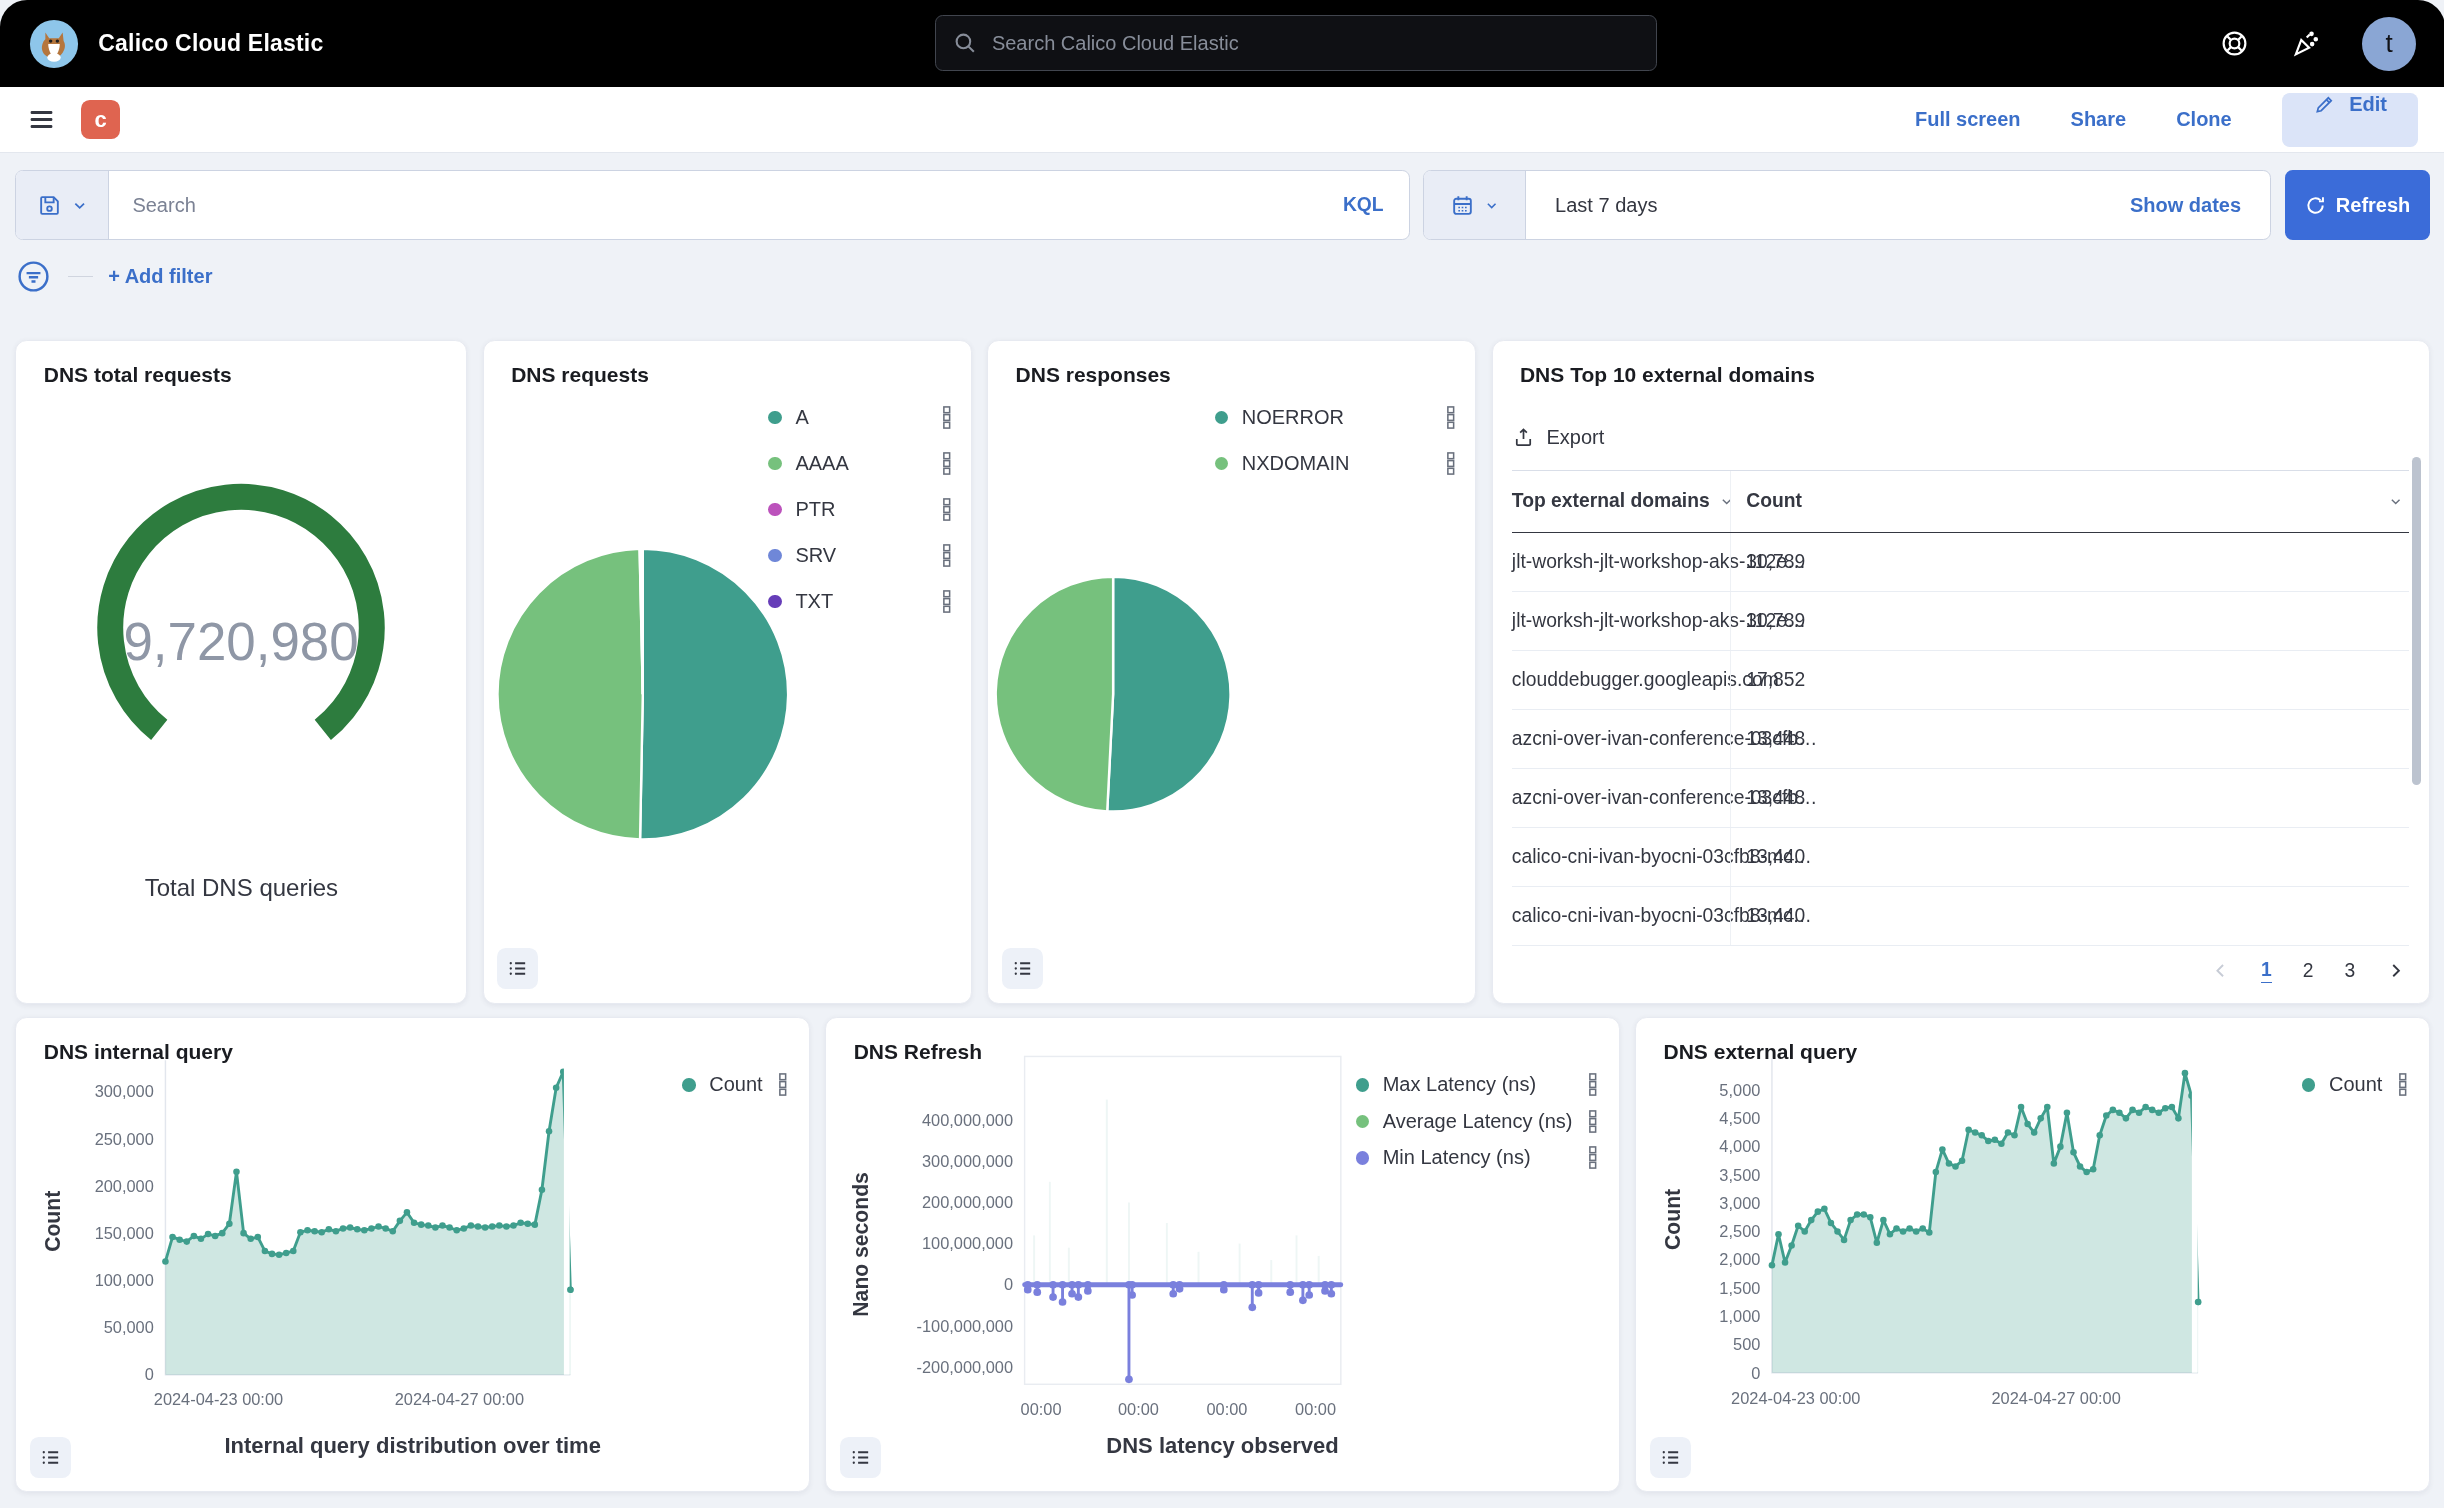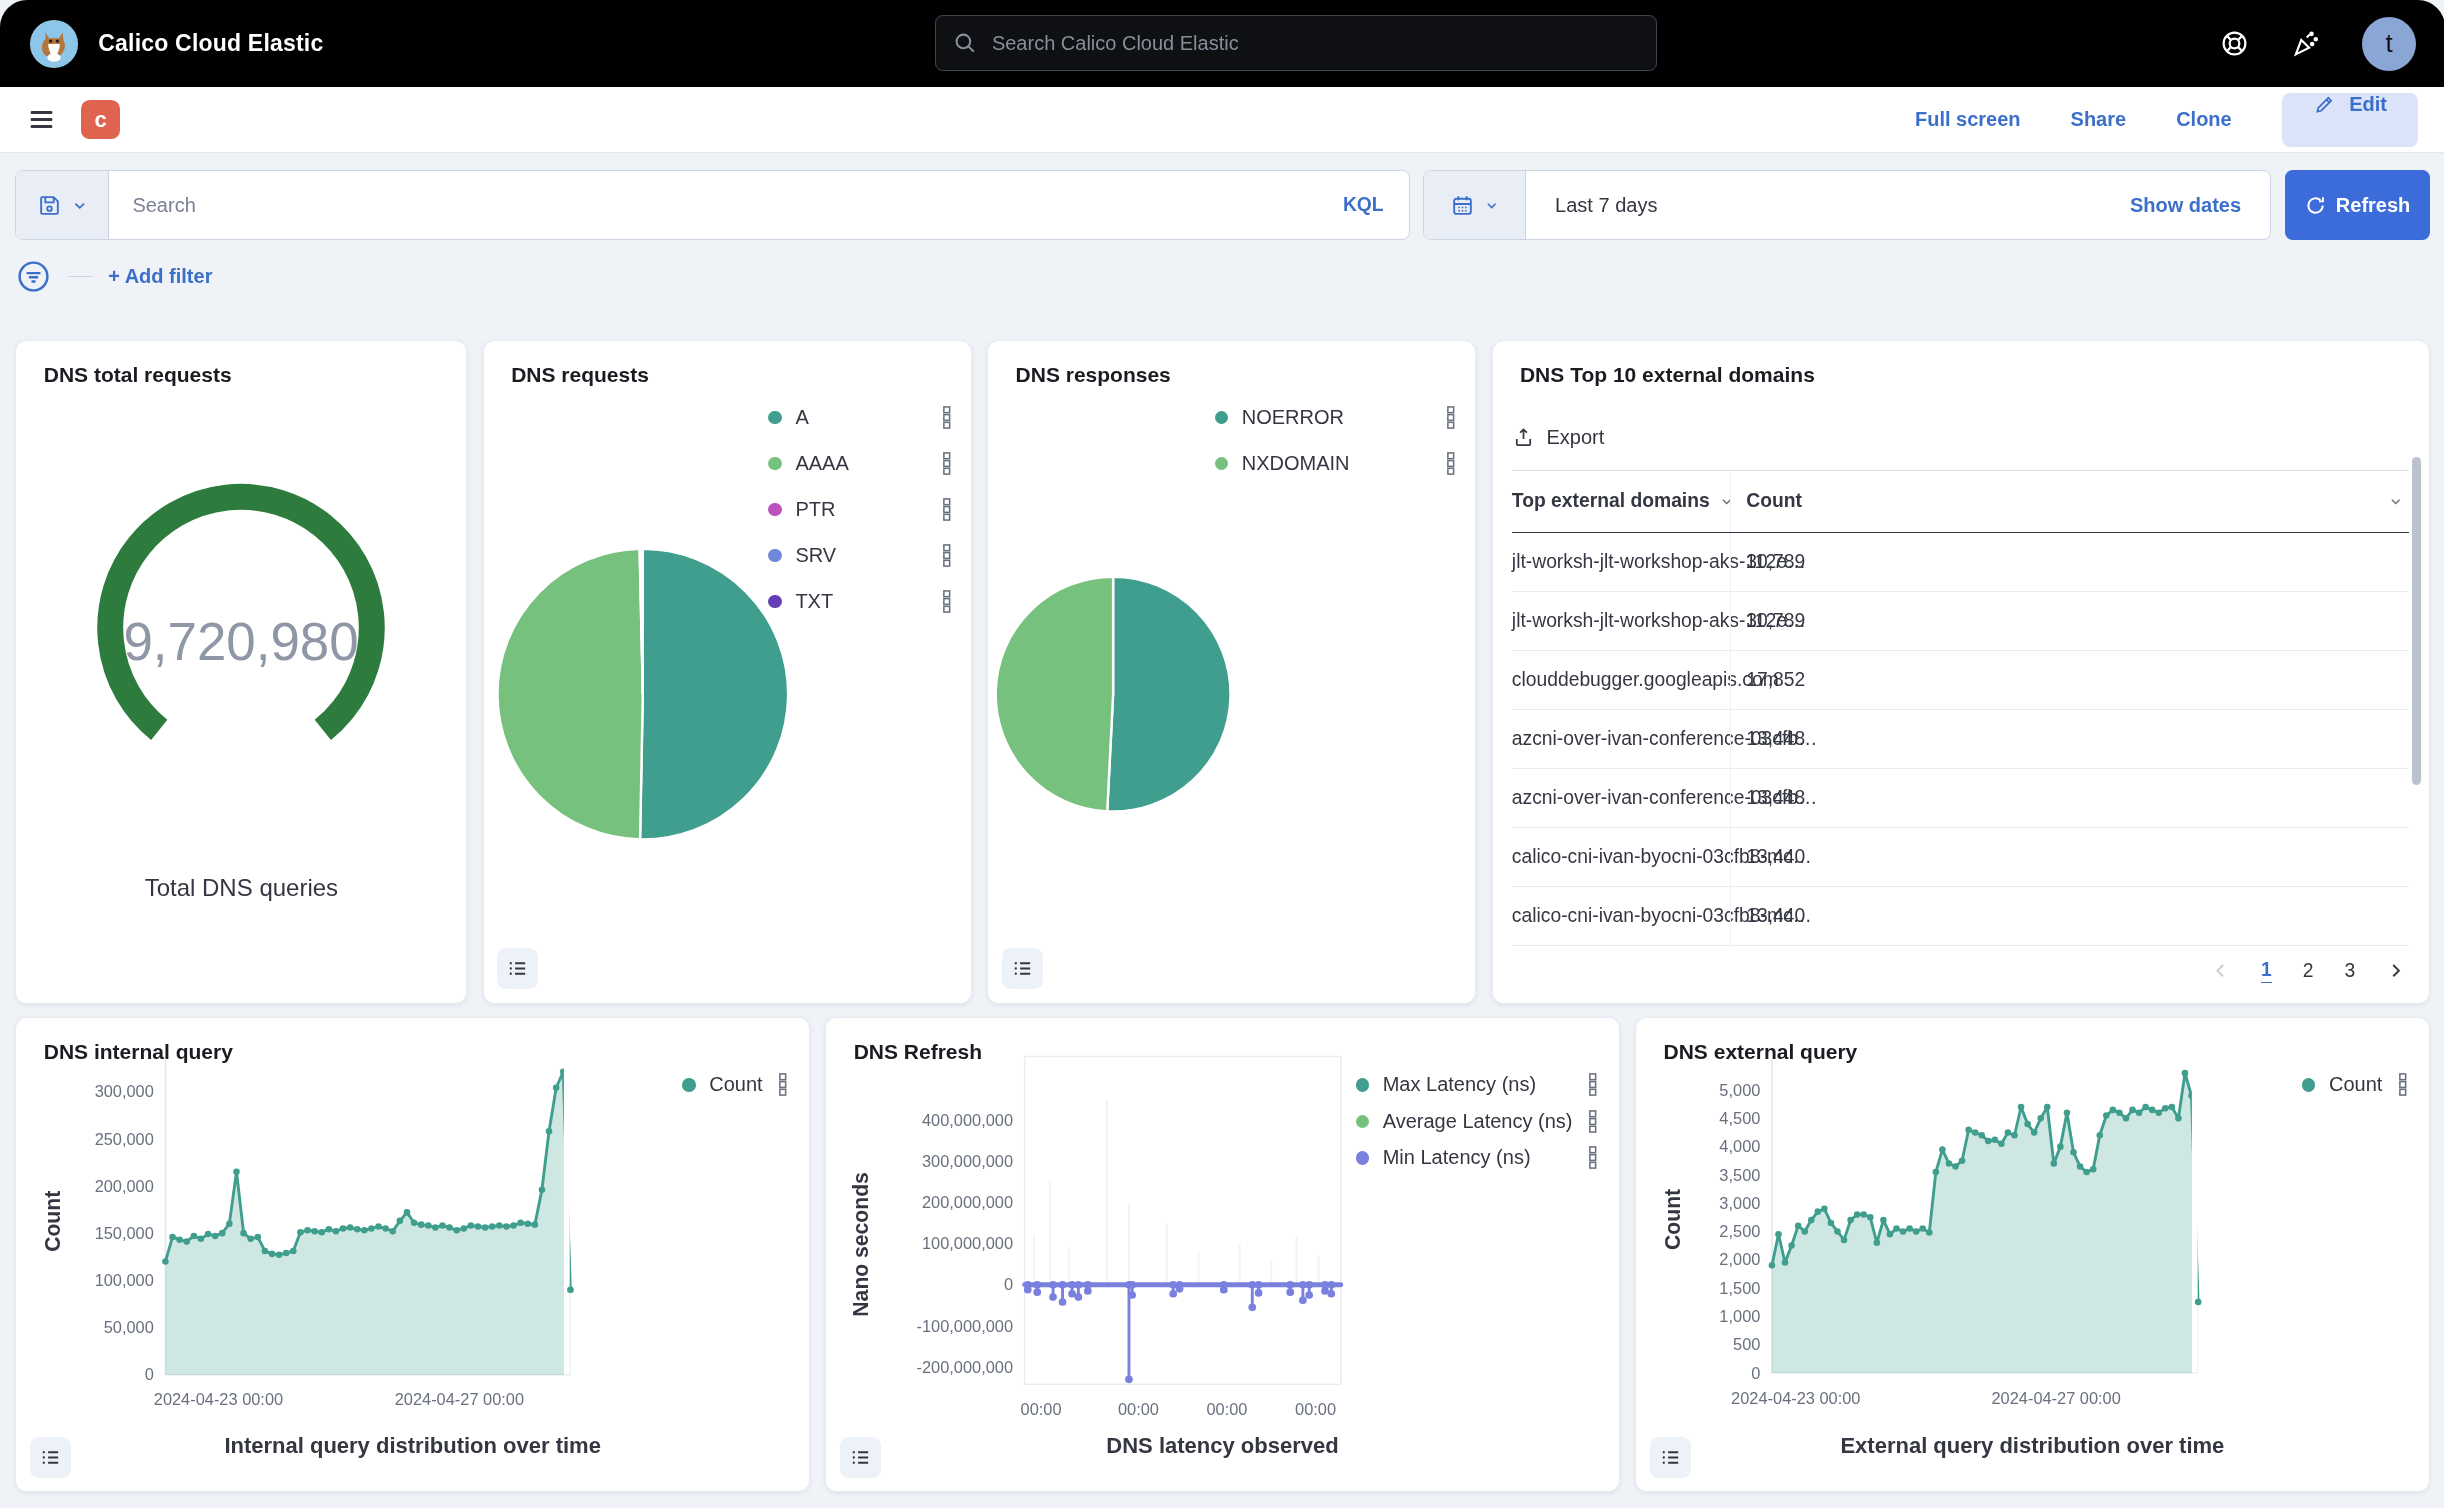--- a/index.html
+++ b/index.html
@@ -766,21 +766,20 @@
             <span class="legend-label">Count</span>
             <span class="legend-action">
               <svg width="13.5" height="25" viewBox="0 0 14 26">
                 <rect x="4" y="2" width="6" height="6" fill="none" stroke="currentColor" stroke-width="1.6"></rect>
                 <rect x="4" y="10" width="6" height="6" fill="none" stroke="currentColor" stroke-width="1.6"></rect>
                 <rect x="4" y="18" width="6" height="6" fill="none" stroke="currentColor" stroke-width="1.6"></rect>
               </svg>
             </span>
           </div>
         </div>
-      <div class="chart-caption">External query distribution over time</div>
       <button class="list-btn">
         <svg width="23" height="23" viewBox="0 0 24 24" fill="none" stroke="currentColor" stroke-width="2">
             <circle cx="5" cy="6.5" r="1.2" fill="currentColor" stroke="none"></circle>
             <circle cx="5" cy="12" r="1.2" fill="currentColor" stroke="none"></circle>
             <circle cx="5" cy="17.5" r="1.2" fill="currentColor" stroke="none"></circle>
             <path d="M9.5 6.5H20M9.5 12H20M9.5 17.5H20"></path>
           </svg>
       </button>
     </section>
   </div>

